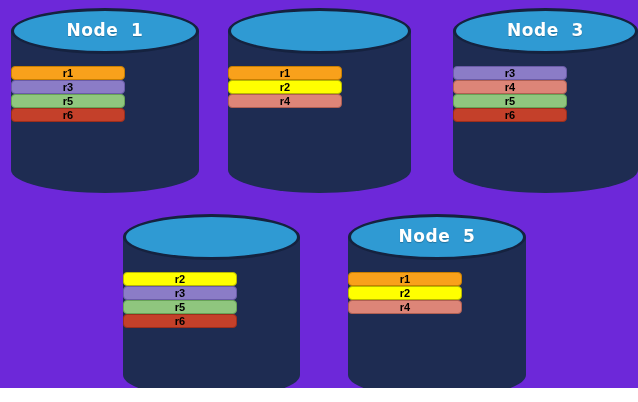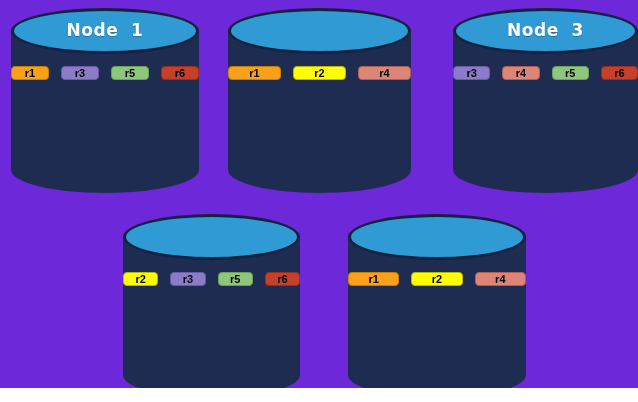--- a/index.html
+++ b/index.html
@@ -46,22 +46,22 @@
     font-weight: bold;
     font-size: 17px;
     letter-spacing: 0.5px;
     white-space: pre;
     text-shadow: 0 1px 1px rgba(0,0,0,0.25);
   }
   .bars {
     position: absolute;
     left: 0; right: 0; top: 58px;
     display: flex;
-    align-items: center;
-    gap: 12px;
+    flex-direction: column;
+    align-items: flex-start;
   }
   .bar {
     box-sizing: border-box;
     width: 114px;
     height: 14px;
     border-radius: 4px;
     border: 1px solid;
     display: flex;
     align-items: center;
     justify-content: center;
@@ -113,19 +113,20 @@
       <div class="bars">
         <div class="bar" style="background: rgb(255, 255, 0); border-color: rgb(184, 184, 0);">r2</div>
         <div class="bar" style="background: rgb(139, 124, 199); border-color: rgb(106, 91, 168);">r3</div>
         <div class="bar" style="background: rgb(143, 198, 126); border-color: rgb(103, 163, 86);">r5</div>
         <div class="bar" style="background: rgb(196, 64, 42); border-color: rgb(156, 46, 28);">r6</div>
       </div>
     </div>
     <div class="cyl node-5">
       <div class="cyl-body" style="background: rgb(30, 44, 82);"></div>
       <div class="cyl-top" style="background: rgb(47, 154, 211); border-color: rgb(21, 34, 63);"></div>
+      <div class="cyl-title" style="color: rgb(255, 255, 255);">Node  5</div>
       <div class="bars">
         <div class="bar" style="background: rgb(249, 161, 27); border-color: rgb(200, 127, 0);">r1</div>
         <div class="bar" style="background: rgb(255, 255, 0); border-color: rgb(184, 184, 0);">r2</div>
         <div class="bar" style="background: rgb(221, 133, 120); border-color: rgb(176, 95, 82);">r4</div>
       </div>
     </div>
   </div>
 
 </body></html>

